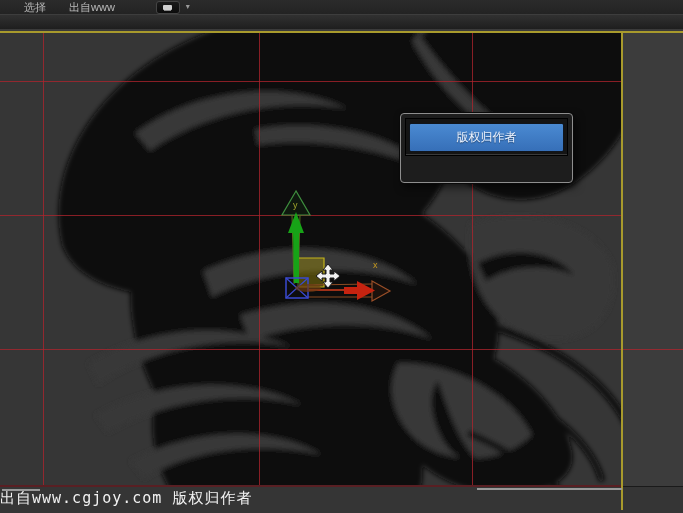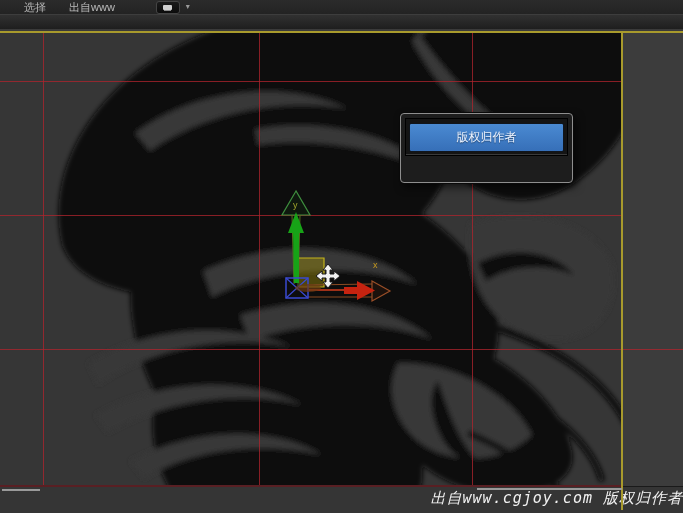--- a/index.html
+++ b/index.html
@@ -95,24 +95,23 @@
     color:#eef4ff;font-size:12px;text-align:center;line-height:26px;cursor:pointer;
     text-shadow:0 1px 1px rgba(0,0,0,.4);
   }
   
   .bottom-strip{
     position:absolute;left:0;top:487px;width:683px;height:26px;background:#353535;
   }
   .slider-seg-left{position:absolute;left:2px;top:489px;width:38px;height:2px;background:#9a9a9a;z-index:7;}
   .slider-seg-right{position:absolute;left:477px;top:488px;width:145px;height:2px;background:#9a9a9a;z-index:7;}
   .watermark{
-    position:absolute;left:0;top:489px;width:683px;text-align:right;
+    position:absolute;left:0;top:489px;width:683px;text-align:left;
     color:#f2f2f2;font-size:15px;letter-spacing:1px;
     font-family:"DejaVu Sans Mono","Liberation Mono",monospace;
-    font-style:italic;
   }
 </style>
 </head>
 <body>
 
 <div class="menubar">
   <div class="menu-item first">选择</div>
   <div class="menu-item">出自www</div>
   <div class="ws-btn">
     <div class="ws-glyph"></div>

